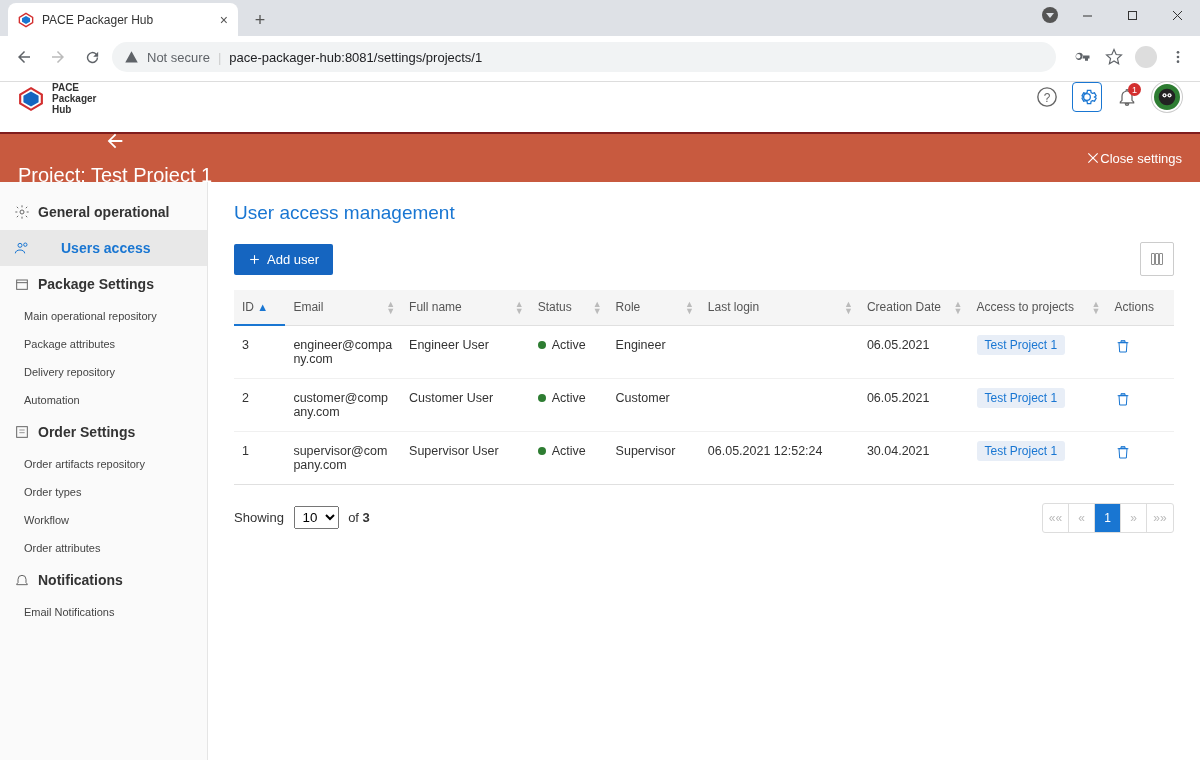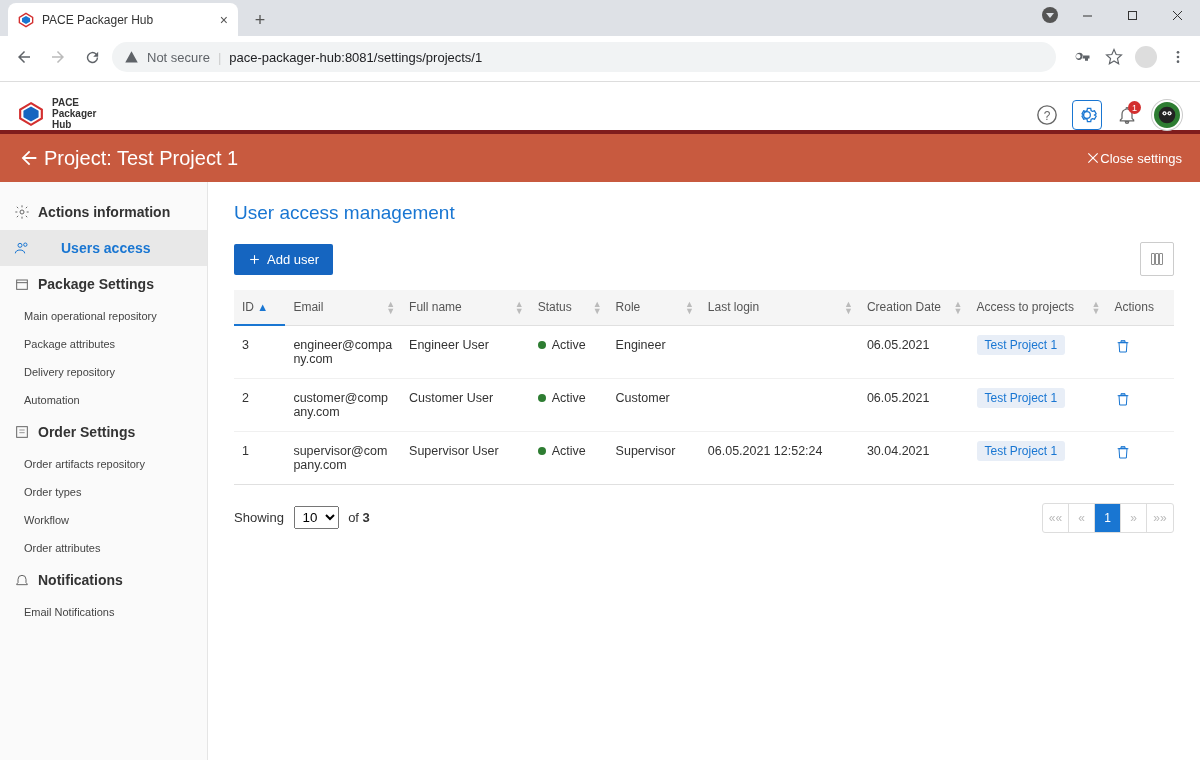--- a/index.html
+++ b/index.html
@@ -23,34 +23,34 @@
 .nav-btn.disabled { color: #bbb; }
 .url-box { flex: 1; height: 30px; background: #f1f3f4; border-radius: 15px; display: flex; align-items: center; padding: 0 12px; font-size: 13px; color: #5f6368; gap: 8px; }
 .url-box .warn { font-size: 13px; }
 .url-box .sep { color: #ccc; }
 .url-box .domain { color: #202124; }
 .addr-icons { display: flex; gap: 8px; margin-left: 8px; align-items:center; }
 .addr-ic { width: 24px; height: 24px; display: flex; align-items: center; justify-content: center; color: #5f6368; cursor: pointer; }
 .avatar-ic { width: 22px; height: 22px; border-radius: 50%; background: #ddd; }
 
 
-.app-header { height: 52px; display: flex; align-items: flex-end; padding: 0 18px; border-bottom: 4px solid #7f1d1d; justify-content: space-between; }
+.app-header { height: 52px; display: flex; align-items: flex-start; padding: 0 18px; border-bottom: 2px solid #7f1d1d; justify-content: space-between; }
 .logo-wrap { display: flex; align-items: center; gap: 8px; }
 .logo-box { width: 26px; height: 26px; }
 .logo-text { font-size: 10px; font-weight: 600; line-height: 1.1; color: #333; }
 .app-header-right { display: flex; align-items: center; gap: 14px; }
 .hdr-ic { width: 22px; height: 22px; color: #666; cursor: pointer; display:flex; align-items:center; justify-content:center; position: relative; }
 .hdr-ic.settings { color: #1976d2; }
 .hdr-ic.settings-active { border: 1.5px solid #1976d2; border-radius: 4px; padding: 4px; width: 30px; height: 30px; }
 .hdr-ic .badge { position: absolute; top: -3px; right: -3px; background: #d32f2f; color: #fff; border-radius: 50%; width: 13px; height: 13px; font-size: 9px; display:flex; align-items:center; justify-content:center; }
 .hdr-avatar { width: 30px; height: 30px; border-radius: 50%; background: #2e7d32; border: 2px solid #fff; box-shadow: 0 0 0 1px #ccc; display:flex; align-items:center; justify-content:center; }
 
 
 .proj-bar { height: 48px; background: #c85a3f; color: #fff; display: flex; align-items: center; padding: 0 18px; justify-content: space-between; }
-.proj-left { display: flex; align-items: center; gap: 4px; }
+.proj-left { display: flex; align-items: center; gap: 12px; flex-direction: column; }
 .proj-back { font-size: 20px; cursor: pointer; }
 .proj-title { font-size: 20px; font-weight: 400; }
 .proj-close { display: flex; cursor: pointer; font-size: 13px; }
 
 
 .body-wrap { display: flex; height: calc(760px - 78px - 52px - 48px); }
 .sidebar { width: 208px; border-right: 1px solid #e5e5e5; padding: 12px 0; overflow-y: auto; background: #fafafa; }
 .side-sec { display: flex; align-items: center; gap: 8px; padding: 10px 14px; font-size: 14px; font-weight: 600; color: #333; cursor: pointer; }
 .side-sec.active { background: #e8e8e8; color: #1976d2; font-weight: 600; gap: 31px; }
 .side-sec .ic { width: 16px; height: 16px; color: #666; flex-shrink:0; }
@@ -240,21 +240,21 @@
 
 <div class="body-wrap">
   <div class="sidebar">
     <div class="side-sec">
       <span class="ic">
           <svg width="16" height="16" viewBox="0 0 24 24">
             <circle cx="12" cy="12" r="3" fill="none" stroke="currentColor" stroke-width="1.5"></circle>
             <path d="M12 2v3M12 19v3M4.2 4.2l2.1 2.1M17.7 17.7l2.1 2.1M2 12h3M19 12h3M4.2 19.8l2.1-2.1M17.7 6.3l2.1-2.1" stroke="currentColor" stroke-width="1.5"></path>
           </svg>
         </span>
-      <span>Actions information</span>
+      <span>General operational</span>
     </div>
     <div class="side-sec active">
       <span class="ic">
           <svg width="16" height="16" viewBox="0 0 24 24">
             <circle cx="9" cy="8" r="3" fill="none" stroke="currentColor" stroke-width="1.5"></circle>
             <path d="M2 20c0-3 3-5 7-5s7 2 7 5" fill="none" stroke="currentColor" stroke-width="1.5"></path>
             <circle cx="17" cy="7" r="2.5" fill="none" stroke="currentColor" stroke-width="1.5"></circle>
           </svg>
         </span>
       <span>Users access</span>

